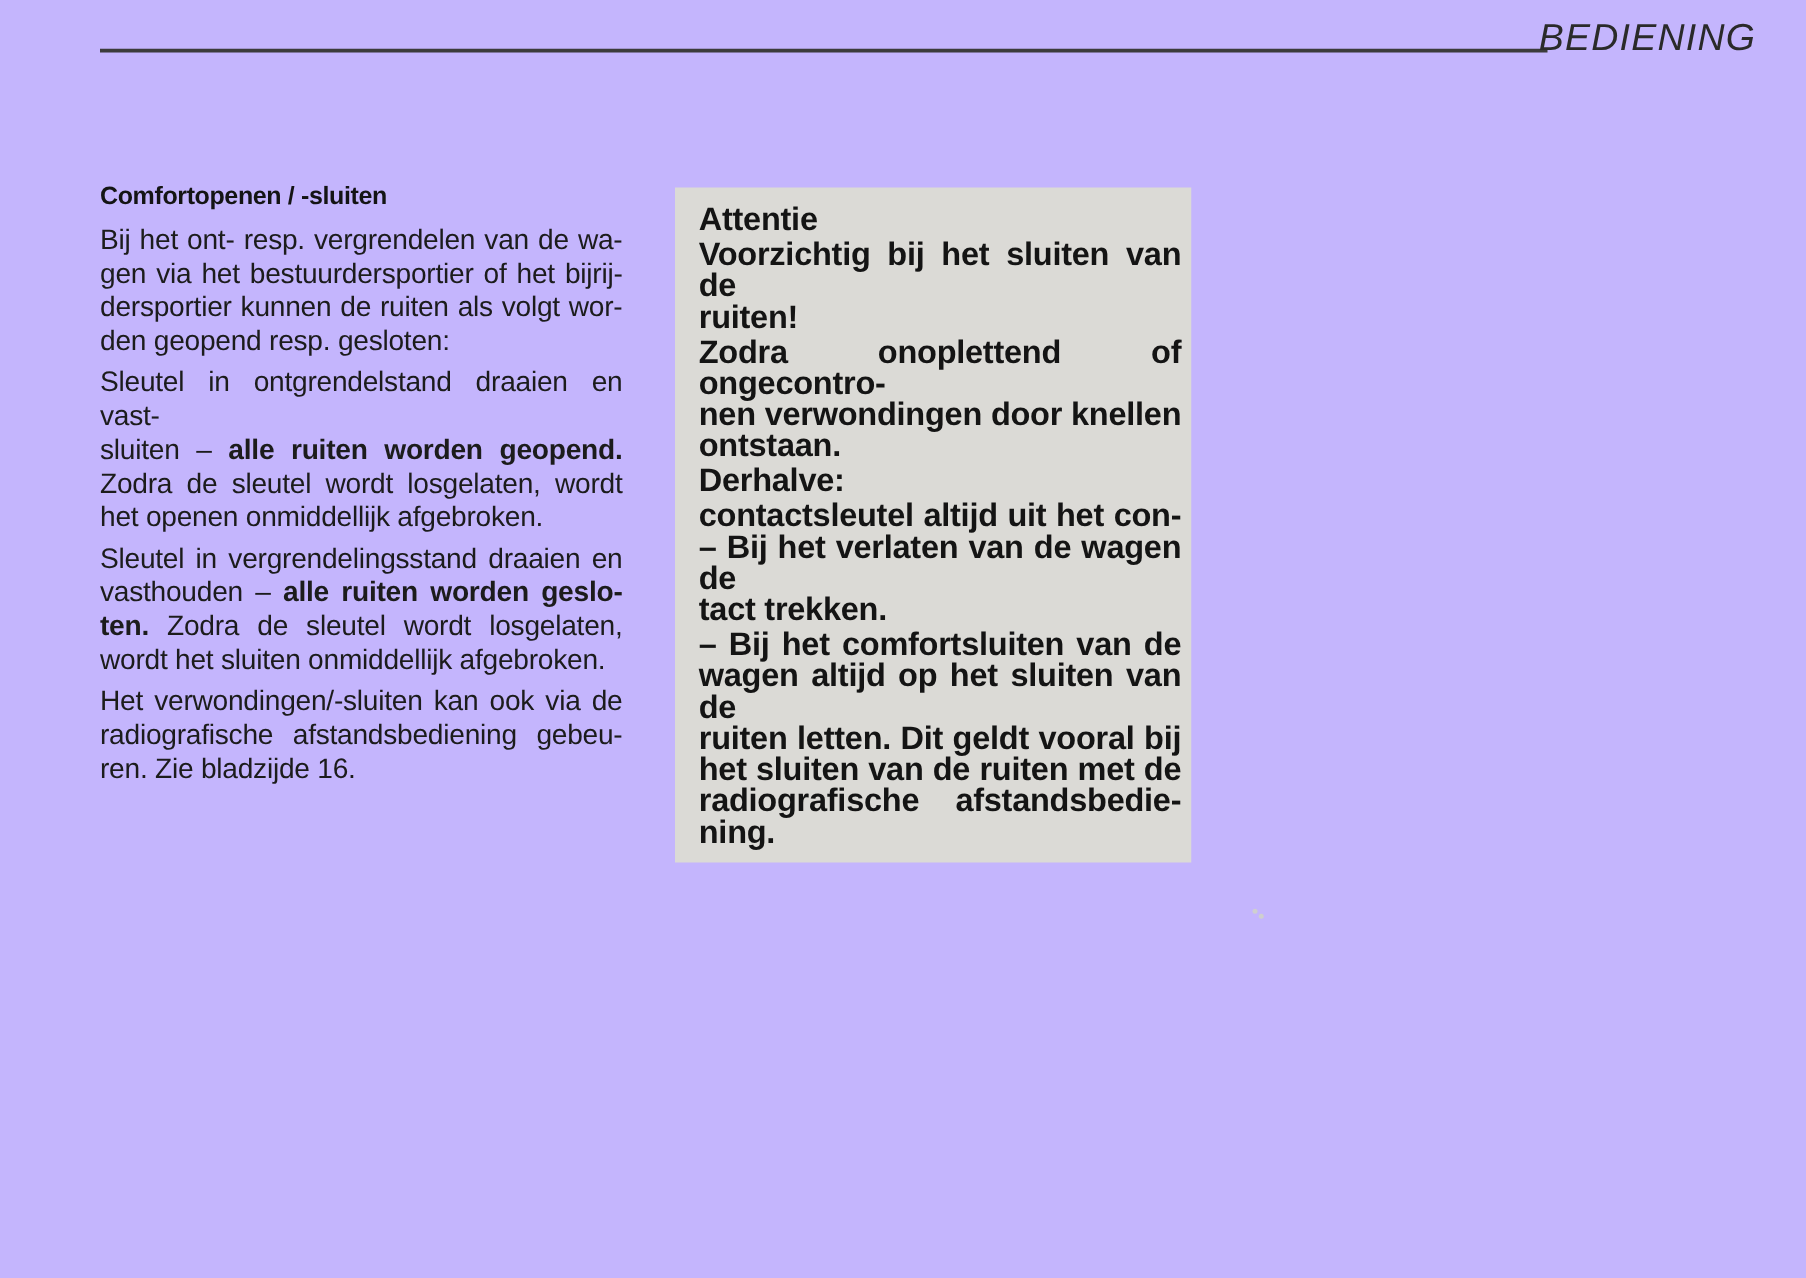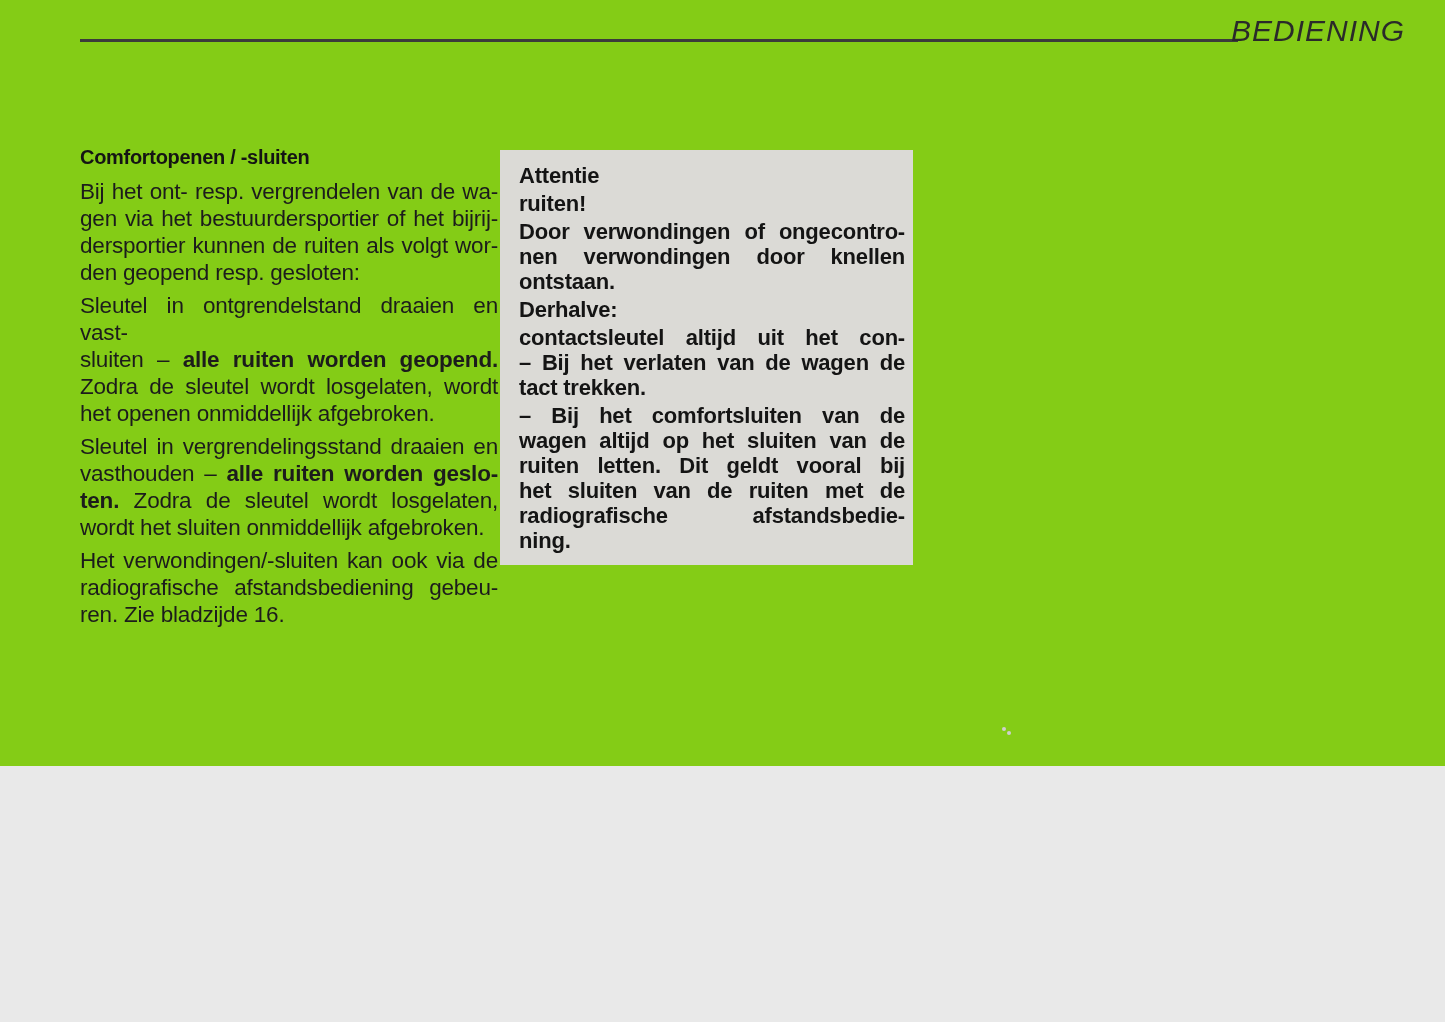--- a/index.html
+++ b/index.html
@@ -1,19 +1,19 @@
 <!DOCTYPE html>
 <html><head>
 <meta charset="utf-8">
 <style>
   html,body{margin:0;padding:0;background:#e9e9e9;}
   .page{
     position:relative;
-    width:1445px;height:766px;
-    background:#84cc16;
+    width:1445px;height:1022px;
+    background:#c4b5fd;
     font-family:"Liberation Sans",sans-serif;
     overflow:hidden;
   }
   .header-rule{
     position:absolute;left:80px;top:39px;
     width:1158px;height:3px;background:#3b3b3b;
   }
   .header-title{
     position:absolute;top:14px;right:40px;
     font-style:italic;font-size:30px;color:#2a2a2a;
@@ -28,26 +28,26 @@
     margin:0 0 9px 0;letter-spacing:-0.3px;
   }
   .para{
     font-size:22.5px;line-height:27px;
     letter-spacing:-0.2px;margin-bottom:6px;
   }
   .tline{text-align:justify;text-align-last:justify;}
   .tline.last{text-align-last:left;}
   .b{font-weight:700;}
   .attention-box{
-    position:absolute;left:500px;top:150px;width:413px;
+    position:absolute;left:540px;top:150px;width:413px;
     box-sizing:border-box;
     background:#dbdad6;
     padding:13px 8px 12px 19px;
     color:#141414;font-weight:700;
-    font-size:22px;line-height:25px;letter-spacing:-0.2px;
+    font-size:26px;line-height:25px;letter-spacing:-0.2px;
   }
   .attention-box .wpara{margin-top:3px;}
   .attn-title{margin:0;}
   .speck{position:absolute;border-radius:50%;background:#cfcfcf;}
   .speck1{left:1002px;top:727px;width:4px;height:4px;}
   .speck2{left:1007px;top:731px;width:4px;height:4px;}
 </style>
 </head>
 <body>
 
@@ -79,24 +79,25 @@
     <div class="para">
         <div class="tline"><span>Het verwondingen/-sluiten kan ook via de</span></div>
         <div class="tline"><span>radiografische afstandsbediening gebeu-</span></div>
         <div class="tline last"><span>ren. Zie bladzijde 16.</span></div>
       </div>
   </div>
 
   <div class="attention-box">
     <div class="attn-title">Attentie</div>
     <div class="wpara">
+        <div class="tline"><span>Voorzichtig bij het sluiten van de</span></div>
         <div class="tline last"><span>ruiten!</span></div>
       </div>
     <div class="wpara">
-        <div class="tline"><span>Door verwondingen of ongecontro-</span></div>
+        <div class="tline"><span>Zodra onoplettend of ongecontro-</span></div>
         <div class="tline"><span>nen verwondingen door knellen</span></div>
         <div class="tline last"><span>ontstaan.</span></div>
       </div>
     <div class="wpara">
         <div class="tline last"><span>Derhalve:</span></div>
       </div>
     <div class="wpara">
         <div class="tline"><span>contactsleutel altijd uit het con-</span></div>
         <div class="tline"><span>– Bij het verlaten van de wagen de</span></div>
         <div class="tline last"><span>tact trekken.</span></div>

